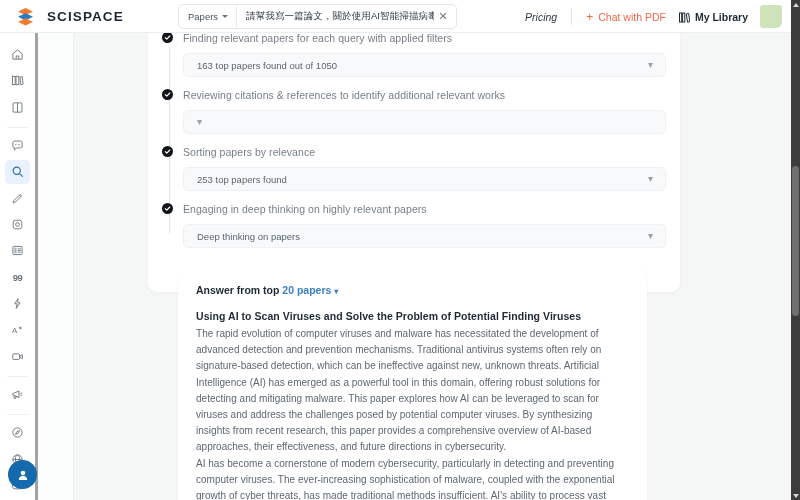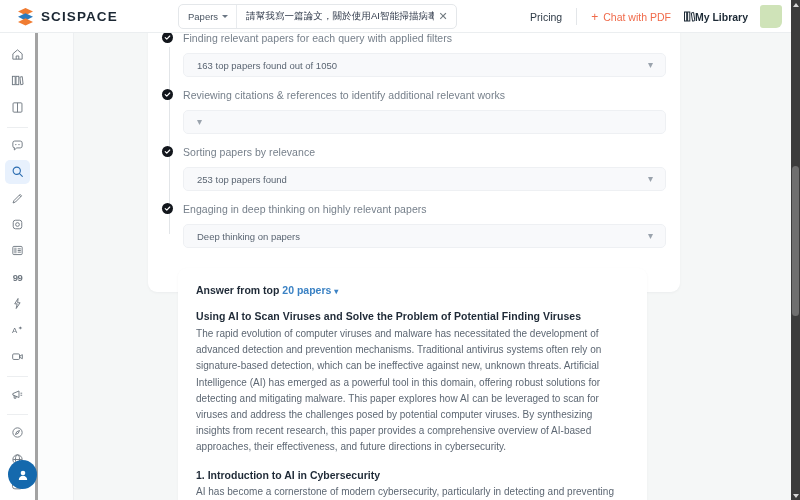--- a/index.html
+++ b/index.html
@@ -13,21 +13,21 @@
   #app { position: relative; width: 800px; height: 500px; overflow: hidden; background: #f5f7f7; }
 
   
   .topbar {
     position: absolute; top: 0; left: 0; width: 791px; height: 33px;
     background: #ffffff;
     border-bottom: 1px solid #ebeef0;
     display: flex; align-items: center;
     z-index: 20;
   }
-  .logo-wrap { display: flex; align-items: center; gap: 7px; padding-left: 17px; }
+  .logo-wrap { display: flex; align-items: center; gap: 13px; padding-left: 17px; }
   .logo-mark { width: 17px; height: 19px; position: relative; }
   .logo-text { font-size: 13.5px; font-weight: 700; letter-spacing: 1.1px; color: #1b2733; }
 
   .search-group {
     position: absolute; left: 178px; top: 4px;
     height: 25px; width: 279px;
     border: 1px solid #e4e7ea; border-radius: 5px;
     background: #fff;
     display: flex; align-items: center;
   }
@@ -39,25 +39,25 @@
   }
   .caret-dn { width: 0; height: 0; border-left: 3.2px solid transparent; border-right: 3.2px solid transparent; border-top: 3.8px solid #6b7683; }
   .search-value {
     flex: 1; font-size: 9.5px; color: #2d3748; padding-left: 9px;
     white-space: nowrap; overflow: hidden; text-overflow: clip;
     letter-spacing: .1px;
   }
   .search-clear { width: 22px; text-align: center; font-size: 11px; color: #70797f; line-height: 1; padding-right: 4px; }
 
   .top-right { position: absolute; right: 9px; top: 0; height: 33px; display: flex; align-items: center; gap: 0; }
-  .pricing-link { font-size: 10.5px; color: #2e3a46; padding: 0 14px 0 10px; }
+  .pricing-link { font-size: 10.5px; color: #2e3a46; padding: 0 14px 0 10px; font-style: italic; }
   .divider-v { width: 1px; height: 17px; background: #e3e6e9; }
   .chat-pdf { display: flex; align-items: center; gap: 5px; font-size: 10.5px; color: #f06a4a; padding: 0 13px 0 14px; white-space: nowrap; }
   .plus-ic { font-size: 12px; line-height: 1; color: #f06a4a; }
-  .my-lib { display: flex; align-items: flex-start; font-size: 10.5px; font-weight: 700; color: #1d2a36; padding-right: 12px; white-space: nowrap; }
+  .my-lib { display: flex; align-items: flex-end; gap: 5px; font-size: 10.5px; font-weight: 700; color: #1d2a36; padding-right: 12px; white-space: nowrap; }
   .lib-ic { width: 11px; height: 11px; position: relative; }
   .avatar-top { width: 22px; height: 23px; background: #cfe3b8; border-radius: 3px 3px 6px 3px; }
 
   
   .rail {
     position: absolute; left: 0; top: 33px; width: 38px; bottom: 0;
     background: #ffffff; border-right: 3px solid #a3a3a3;
     display: flex; flex-direction: column; align-items: center;
     padding-top: 10px; z-index: 15;
   }
@@ -375,21 +375,20 @@
 
     <div class="card card-answer">
       <div class="ans-head">
         <span>Answer from top </span><span class="papers-link">20 papers</span>
         <span class="mini-caret">▾</span>
       </div>
 
       <div class="ans-h1">Using AI to Scan Viruses and Solve the Problem of Potential Finding Viruses</div>
       <div class="ans-p">The rapid evolution of computer viruses and malware has necessitated the development of advanced detection and prevention mechanisms. Traditional antivirus systems often rely on signature-based detection, which can be ineffective against new, unknown threats. Artificial Intelligence (AI) has emerged as a powerful tool in this domain, offering robust solutions for detecting and mitigating malware. This paper explores how AI can be leveraged to scan for viruses and address the challenges posed by potential computer viruses. By synthesizing insights from recent research, this paper provides a comprehensive overview of AI-based approaches, their effectiveness, and future directions in cybersecurity.</div>
 
-      <div class="ans-h2">1. Introduction to AI in Cybersecurity</div>
       <div class="ans-p">AI has become a cornerstone of modern cybersecurity, particularly in detecting and preventing computer viruses. The ever-increasing sophistication of malware, coupled with the exponential growth of cyber threats, has made traditional methods insufficient. AI's ability to process vast amounts of data, identify patterns, and learn from experiences makes it an ideal solution for real-time threat detection and response.</div>
 
     </div>
 
   </div>
 
   <div class="scrollbar">
     <div class="sb-arrow sb-up">
         <span class="tri"></span>
       </div>

